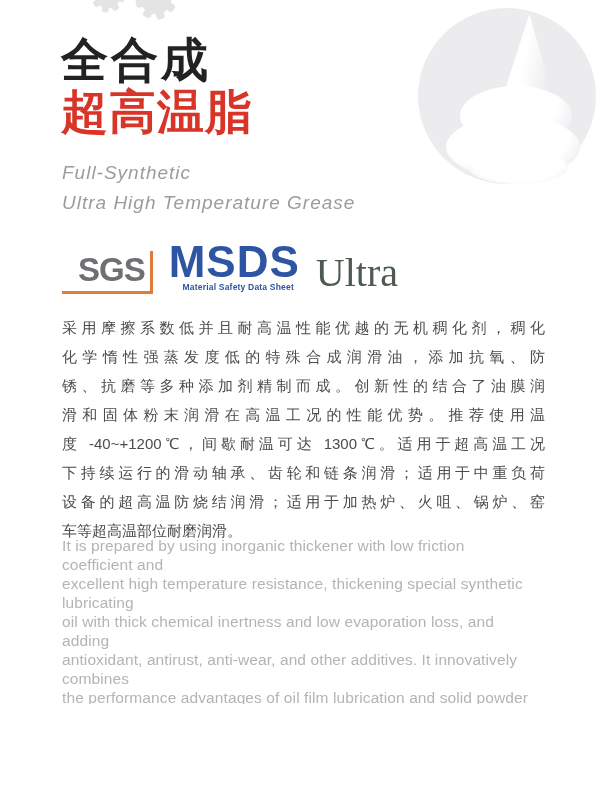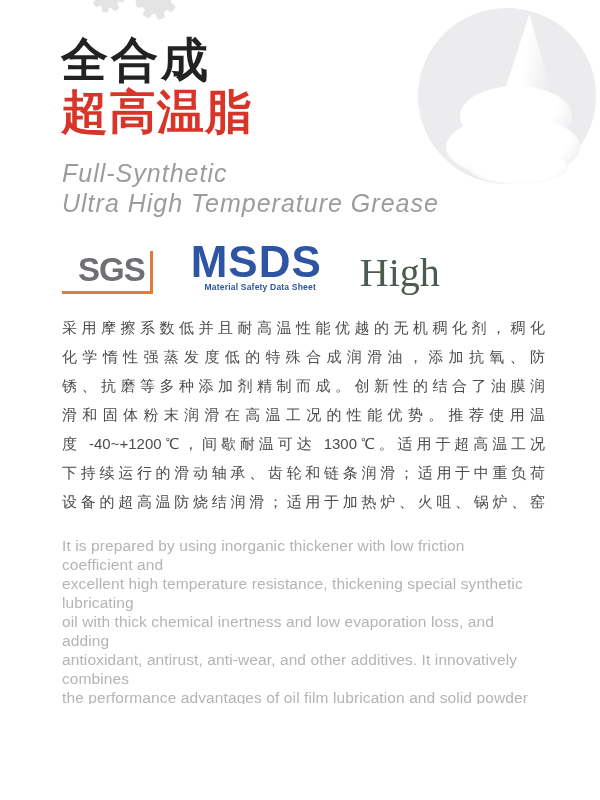--- a/index.html
+++ b/index.html
@@ -19,24 +19,24 @@
     background:radial-gradient(ellipse at 40% 30%,#ffffff 55%,#e1e1e7 100%);}
   .blob.b2{left:446px;top:116px;width:134px;height:62px;
     background:radial-gradient(ellipse at 45% 32%,#ffffff 60%,#dedee4 100%);}
   .blob.b3{left:468px;top:150px;width:100px;height:34px;
     background:radial-gradient(ellipse at 50% 30%,#ffffff 65%,#e6e6ea 100%);}
   
   .title-zh{position:absolute;left:61px;top:34px;font-size:47px;line-height:51px;
     font-weight:700;color:#222222;letter-spacing:3px;}
   .title-zh-red{position:absolute;left:61px;top:86px;font-size:47px;line-height:51px;
     font-weight:700;color:#d83428;letter-spacing:1px;}
-  .subtitle-en{position:absolute;left:62px;top:158px;font-size:25px;line-height:30px;
+  .subtitle-en{position:absolute;left:62px;top:158px;font-size:19px;line-height:30px;
     font-style:italic;color:#9c9c9c;letter-spacing:1px;white-space:pre-line;}
   
-  .certs{position:absolute;left:62px;top:242px;display:flex;align-items:flex-end;gap:38px;}
+  .certs{position:absolute;left:62px;top:242px;display:flex;align-items:flex-end;gap:16px;}
   .sgs{color:#6f7073;font-weight:bold;font-size:33px;line-height:1;letter-spacing:-1px;
     padding:2px 5px 5px 16px;border-bottom:3px solid #dd7c3b;border-right:3px solid #dd7c3b;}
   .msds{display:flex;flex-direction:column;align-items:center;color:#2e55a3;padding-bottom:2px;}
   .msds-label{font-size:44px;font-weight:800;line-height:0.92;letter-spacing:1px;}
   .msds-sub{font-size:8.5px;font-weight:bold;white-space:nowrap;letter-spacing:0.2px;margin-left:8px;}
   .rohs{font-family:"Liberation Serif",serif;font-size:40px;line-height:0.95;color:#4c5a50;padding-bottom:2px;}
   
   .desc-zh{position:absolute;left:62px;top:313px;width:483px;font-size:15px;line-height:29px;color:#4c4c4c;}
   .desc-zh .just{white-space:pre-line;text-align:justify;text-align-last:justify;}
   .desc-zh .last{text-align:left;}
@@ -77,31 +77,32 @@
   <div class="title-zh-red">超高温脂</div>
   <div class="subtitle-en">Full-Synthetic
 Ultra High Temperature Grease</div>
 
   <div class="certs">
     <div class="sgs">SGS</div>
     <div class="msds">
       <span class="msds-label">MSDS</span>
       <span class="msds-sub">Material Safety Data Sheet</span>
     </div>
-    <div class="rohs">High</div>
+    <div class="rohs">Ultra</div>
   </div>
 
   <div class="desc-zh">
     <div class="just">采用摩擦系数低并且耐高温性能优越的无机稠化剂，稠化
 化学惰性强蒸发度低的特殊合成润滑油，添加抗氧、防
 锈、抗磨等多种添加剂精制而成。创新性的结合了油膜润
 滑和固体粉末润滑在高温工况的性能优势。推荐使用温
 度 -40~+1200℃，间歇耐温可达 1300℃。适用于超高温工况
 下持续运行的滑动轴承、齿轮和链条润滑；适用于中重负荷
 设备的超高温防烧结润滑；适用于加热炉、火咀、锅炉、窑</div>
+    <div class="last">车等超高温部位耐磨润滑。</div>
   </div>
 
   <div class="desc-en">It is prepared by using inorganic thickener with low friction coefficient and
 excellent high temperature resistance, thickening special synthetic lubricating
 oil with thick chemical inertness and low evaporation loss, and adding
 antioxidant, antirust, anti-wear, and other additives. It innovatively combines
 the performance advantages of oil film lubrication and solid powder
 lubrication at high temperature. The recommended operating temperature
 is -40~+1200°C, and can reach 1300 °C in the intermittent temperature
 resistance. It is suitable for lubrication of sliding bearings, gears and chains

